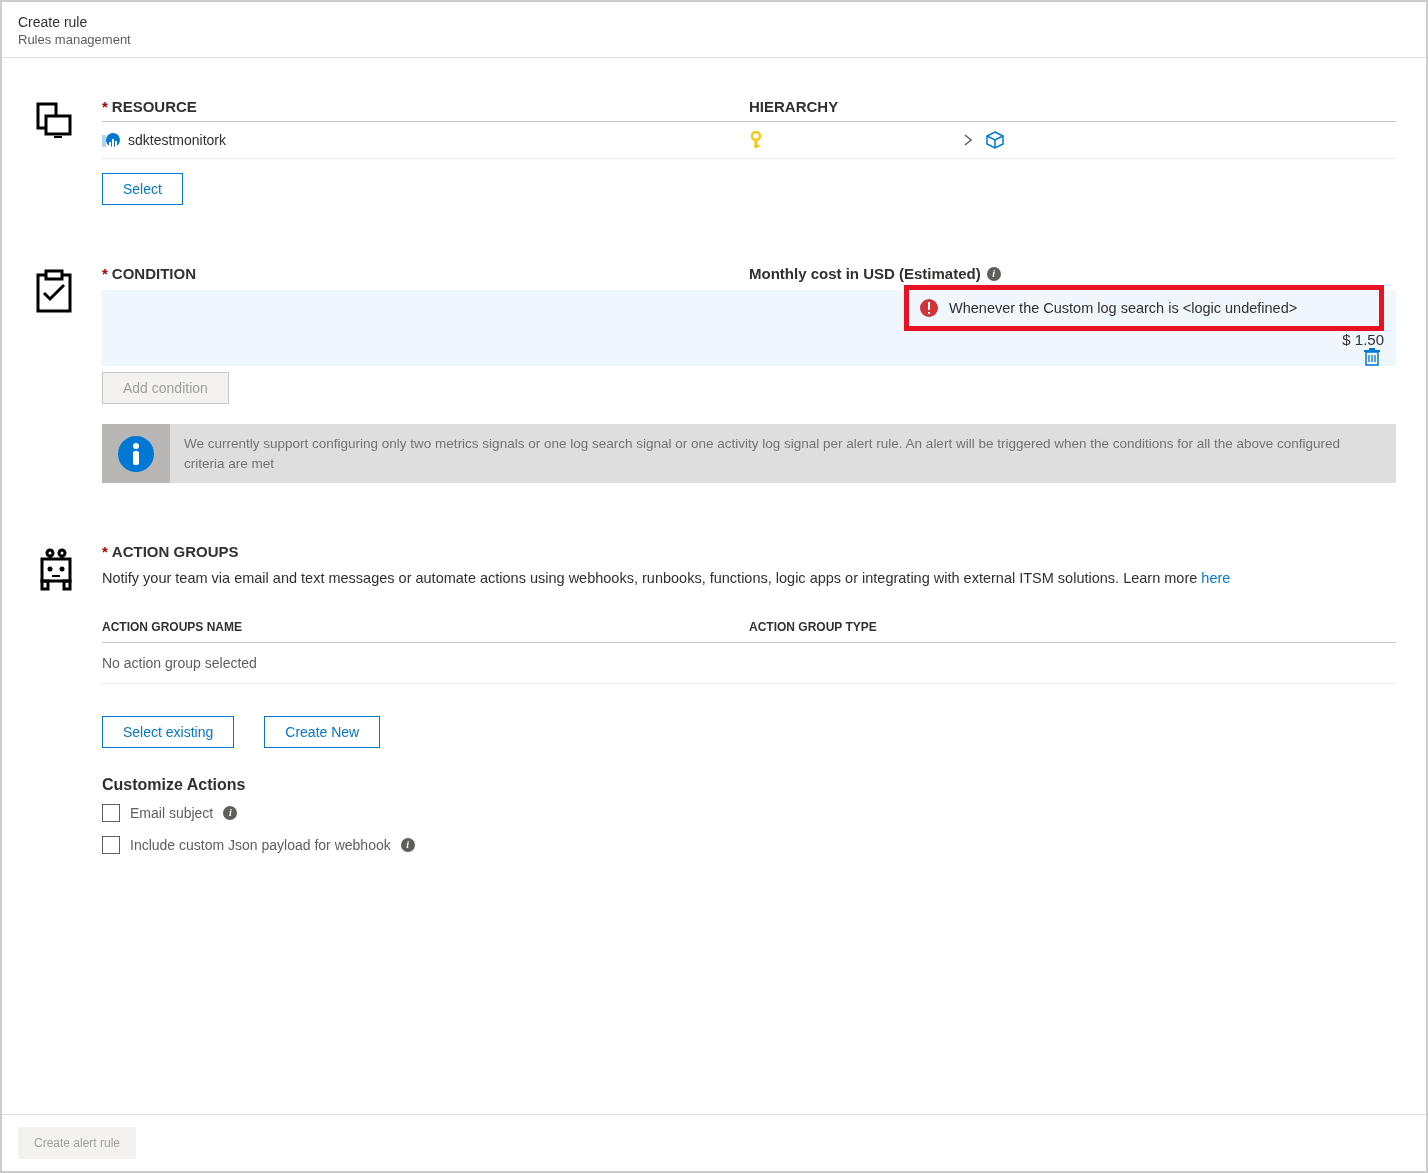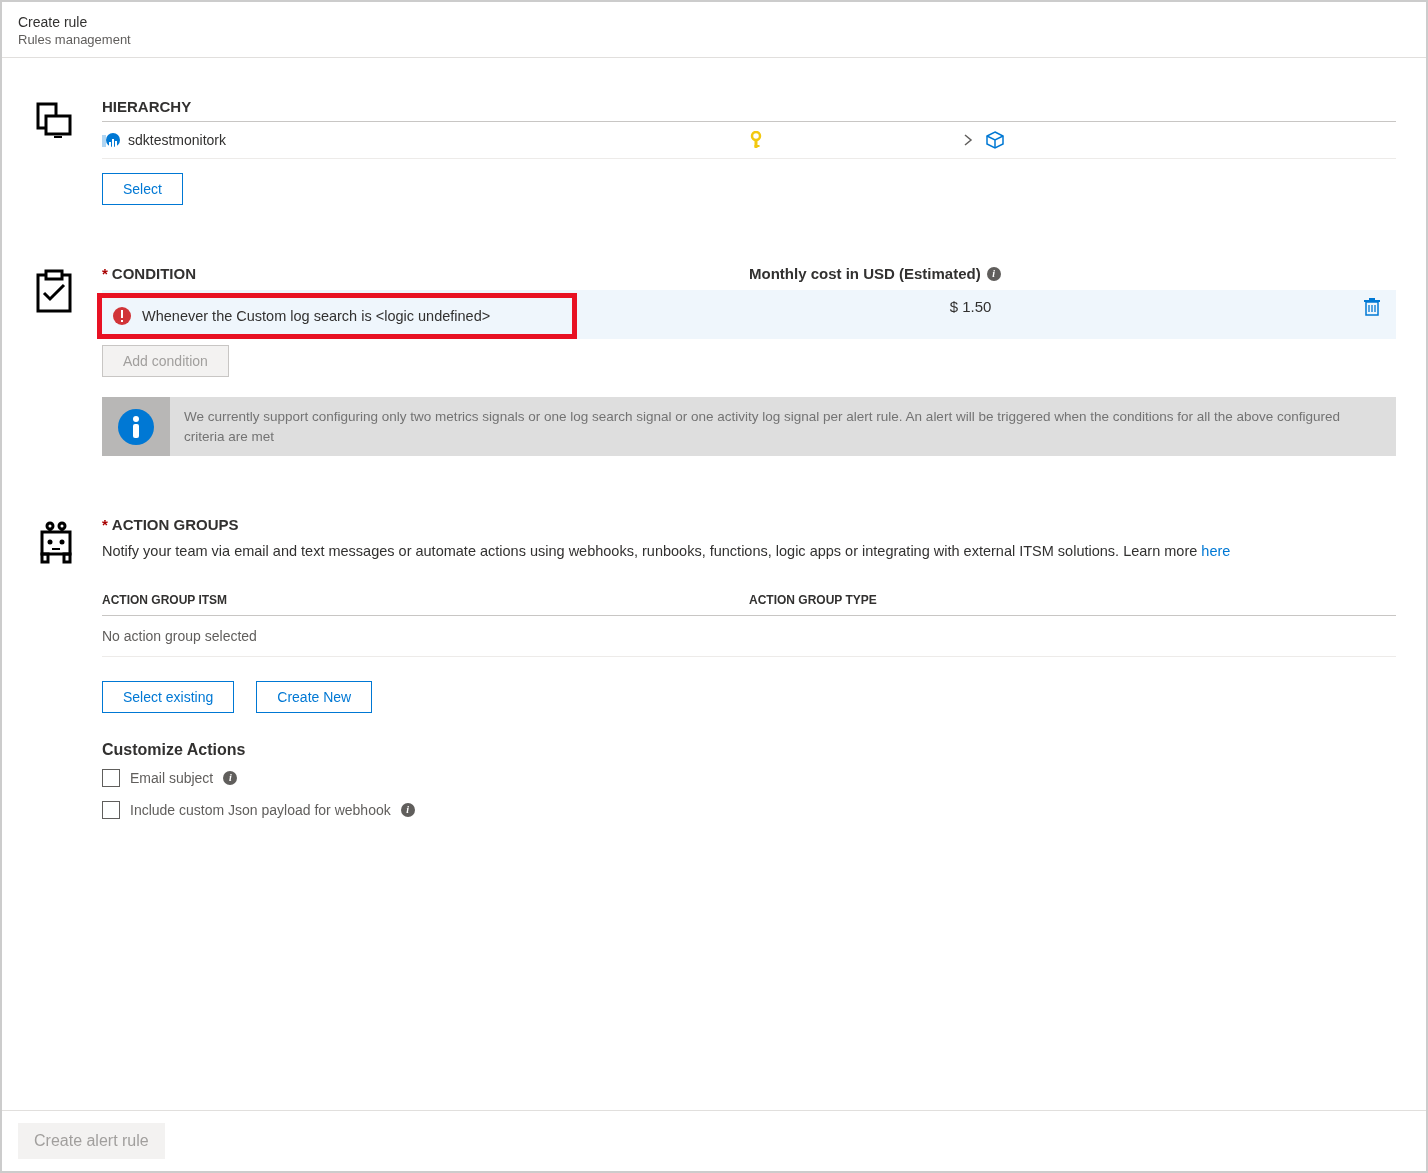--- a/index.html
+++ b/index.html
@@ -112,23 +112,24 @@
     display: flex;
     align-items: center;
     gap: 10px;
     margin-left: -5px;
     margin-top: -5px;
     width: 480px;
     background: #eff6fc;
   }
   .condition-row-outer {
     display: flex;
-    align-items: flex-start;
+    align-items: flex-end;
     background: #eff6fc;
-    padding: 8px 12px 0 0;
+    padding: 0 12px 0 0;
+    flex-direction: column;
   }
   .condition-cost {
     flex: 1;
     text-align: center;
     font-size: 15px;
   }
   .trash-icon {
     width: 20px;
     color: #0078d4;
     cursor: pointer;
@@ -180,22 +181,22 @@
     font-size: 12px;
     font-weight: 700;
   }
   .ag-empty {
     padding: 12px 0;
     color: #605e5c;
     border-bottom: 1px solid #edebe9;
   }
   .btn-group {
     display: flex;
-    gap: 22px;
-    margin-top: 24px;
+    gap: 30px;
+    margin-top: 32px;
   }
   .customize {
     margin-top: 28px;
   }
   .customize h3 {
     font-size: 16px;
     font-weight: 700;
     margin-bottom: 10px;
   }
   .checkbox-row {
@@ -218,21 +219,21 @@
     left: 0;
     right: 0;
     padding: 12px 16px;
     border-top: 1px solid #e1dfdd;
   }
   .footer-btn {
     background: #f3f2f1;
     color: #a19f9d;
     border: none;
     padding: 9px 16px;
-    font-size: 16px;
+    font-size: 12px;
     cursor: default;
   }
   .info-circle {
     display: inline-flex;
     width: 14px;
     height: 14px;
     border-radius: 50%;
     background: #605e5c;
     color: #fff;
     font-size: 10px;
@@ -257,20 +258,23 @@
   <div class="section">
     <div class="section-icon">
       <svg width="44" height="44" viewBox="0 0 44 44">
         <rect x="6" y="4" width="18" height="24" fill="none" stroke="#000" stroke-width="3"></rect>
         <rect x="14" y="16" width="24" height="18" fill="#fff" stroke="#000" stroke-width="3"></rect>
         <rect x="22" y="36" width="8" height="2" fill="#000"></rect>
       </svg>
     </div>
     <div class="section-body">
       <div class="row-header">
+        <div class="col-left">
+          <span class="section-heading"><span class="req">*</span><span>RESOURCE</span></span>
+        </div>
         <div class="col-right">HIERARCHY</div>
       </div>
       <div class="resource-row">
         <div class="resource-name">
           <span>
             <svg width="18" height="18" viewBox="0 0 18 18">
               <rect x="0" y="4" width="4" height="12" fill="#0078d4" opacity="0.3"></rect>
               <circle cx="11" cy="9" r="7" fill="#0078d4"></circle>
               <rect x="7" y="11" width="2" height="5" fill="#fff"></rect>
               <rect x="10" y="8" width="2" height="8" fill="#fff"></rect>
@@ -375,21 +379,21 @@
         <circle cx="30" cy="24" r="2.5" fill="#000"></circle>
         <rect x="20" y="30" width="8" height="2" fill="#000"></rect>
       </svg>
     </div>
     <div class="section-body">
       <div class="section-heading"><span class="req">*</span><span>ACTION GROUPS</span></div>
       <div class="desc">
         <span>Notify your team via email and text messages or automate actions using webhooks, runbooks, functions, logic apps or integrating with external ITSM solutions. Learn more </span><a href="#">here</a>
       </div>
       <div class="ag-table-header">
-        <div>ACTION GROUP ITSM</div>
+        <div>ACTION GROUPS NAME</div>
         <div>ACTION GROUP TYPE</div>
       </div>
       <div class="ag-empty">No action group selected</div>
       <div class="btn-group">
         <button class="btn" style="margin-top:0;">Select existing</button>
         <button class="btn" style="margin-top:0;">Create New</button>
       </div>
       <div class="customize">
         <h3>Customize Actions</h3>
         <div class="checkbox-row">

